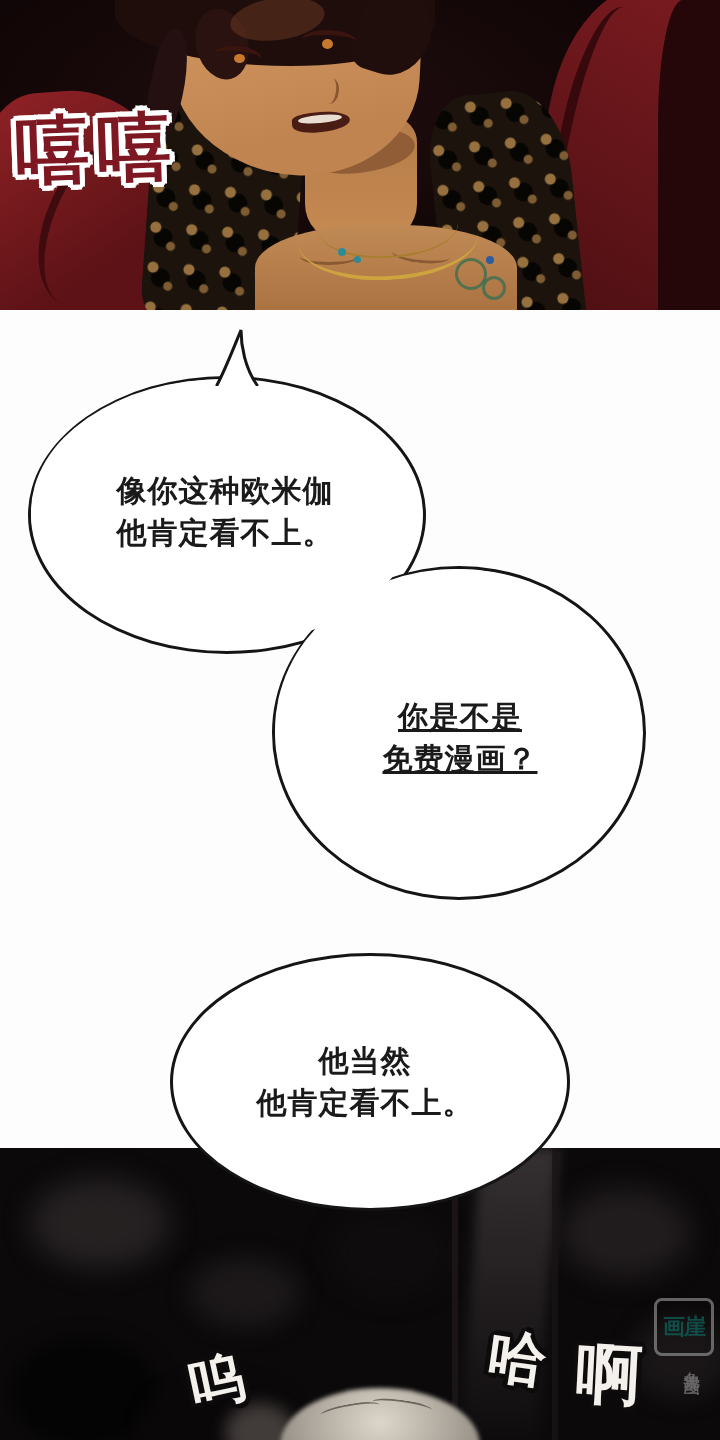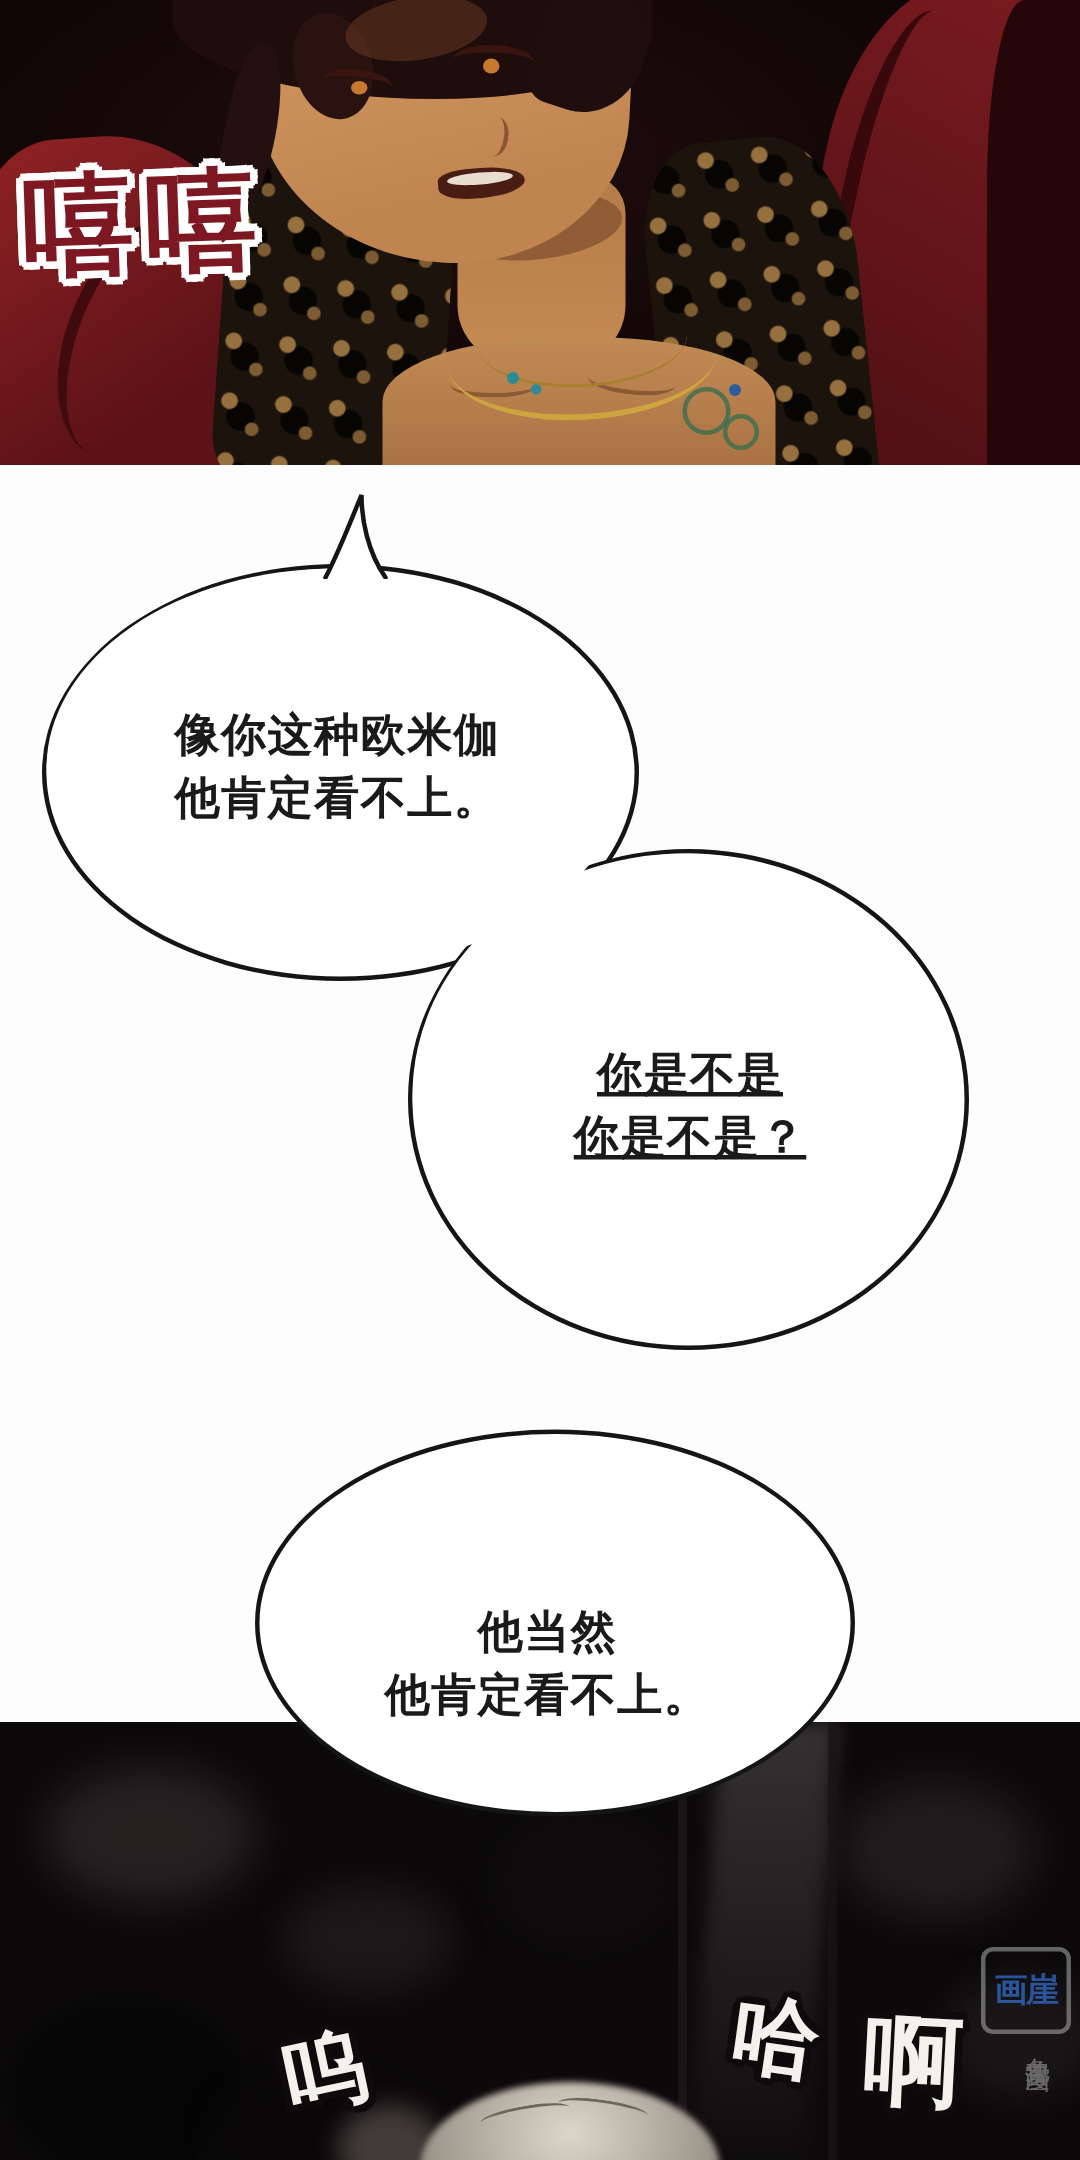--- a/index.html
+++ b/index.html
@@ -40,21 +40,21 @@
       4px 0 0 #0d0b0c,-4px 0 0 #0d0b0c,0 4px 0 #0d0b0c,0 -4px 0 #0d0b0c,
       3px 3px 0 #0d0b0c,-3px -3px 0 #0d0b0c,3px -3px 0 #0d0b0c,-3px 3px 0 #0d0b0c,
       5px 2px 0 #0d0b0c,-5px 2px 0 #0d0b0c,2px 5px 0 #0d0b0c,2px -5px 0 #0d0b0c;
   }
   .sfx-wu { left:190px; top:198px; font-size:54px; transform:rotate(-12deg); z-index:4; }
   .sfx-ha { left:488px; top:172px; font-size:58px; transform:rotate(8deg); z-index:4; }
   .sfx-a  { left:576px; top:182px; font-size:66px; transform:rotate(3deg); z-index:4; }
 
   .watermark-box {
     position:absolute; left:654px; top:1298px; width:54px; height:52px; z-index:9;
-    border:3px solid #a0a0a0; border-radius:8px; color:#3b82f6; opacity:0.6;
+    border:3px solid #a0a0a0; border-radius:8px; color:#0f766e; opacity:0.6;
     display:flex; align-items:center; justify-content:center;
     font-size:22px; font-weight:700; letter-spacing:-1px;
   }
   .watermark-label {
     position:absolute; left:680px; top:1358px; z-index:9;
     writing-mode:vertical-rl; font-size:17px; letter-spacing:3px;
     color:#a0a0a0; opacity:0.6;
   }
 </style>
 </head>
@@ -148,25 +148,25 @@
     <path d="M3,57 C12,40 22,14 27,2 C27,18 31,40 43,57" fill="#ffffff" stroke="#151515" stroke-width="3" stroke-linecap="round"></path>
   </svg>
 
   <div class="speech-text" style="left:60px; top:470px; width:330px;">
     <div>像你这种欧米伽</div>
     <div>他肯定看不上。</div>
   </div>
 
   <div class="speech-text" style="left:300px; top:696px; width:320px;text-decoration:underline;">
     <div>你是不是</div>
-    <div>你是不是？</div>
+    <div>免费漫画？</div>
   </div>
 
   <div class="bubble-border" style="left:170px; top:953px; width:394px; height:252px;"></div>
-  <div class="speech-text" style="left:185px; top:1040px; width:360px;margin-top:28px;">
+  <div class="speech-text" style="left:185px; top:1040px; width:360px;">
     <div>他当然</div>
     <div>他肯定看不上。</div>
   </div>
 
   <div class="panel panel-bottom">
 
     <div class="abs" style="left:30px; top:30px; width:140px; height:90px; background:rgba(98,88,90,.30);
                 border-radius:50%; filter:blur(14px);"></div>
     <div class="abs" style="left:190px; top:110px; width:110px; height:70px; background:rgba(80,72,74,.25);
                 border-radius:50%; filter:blur(12px);"></div>

